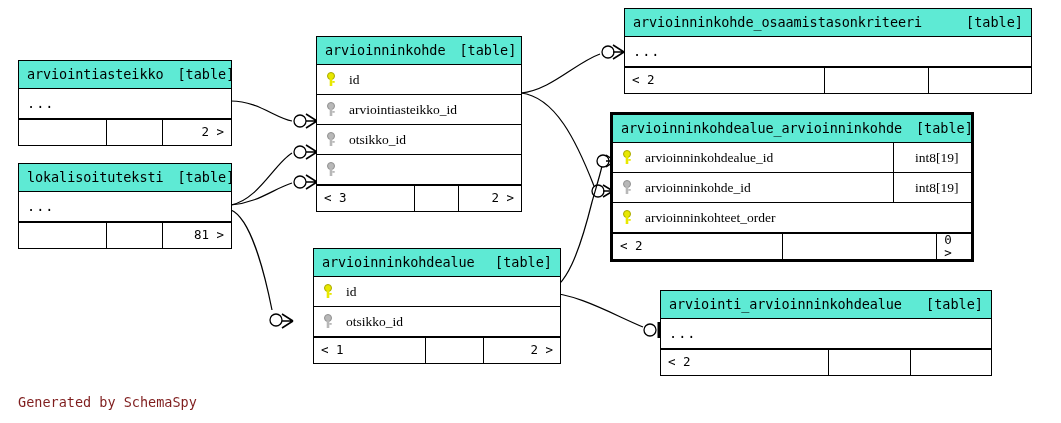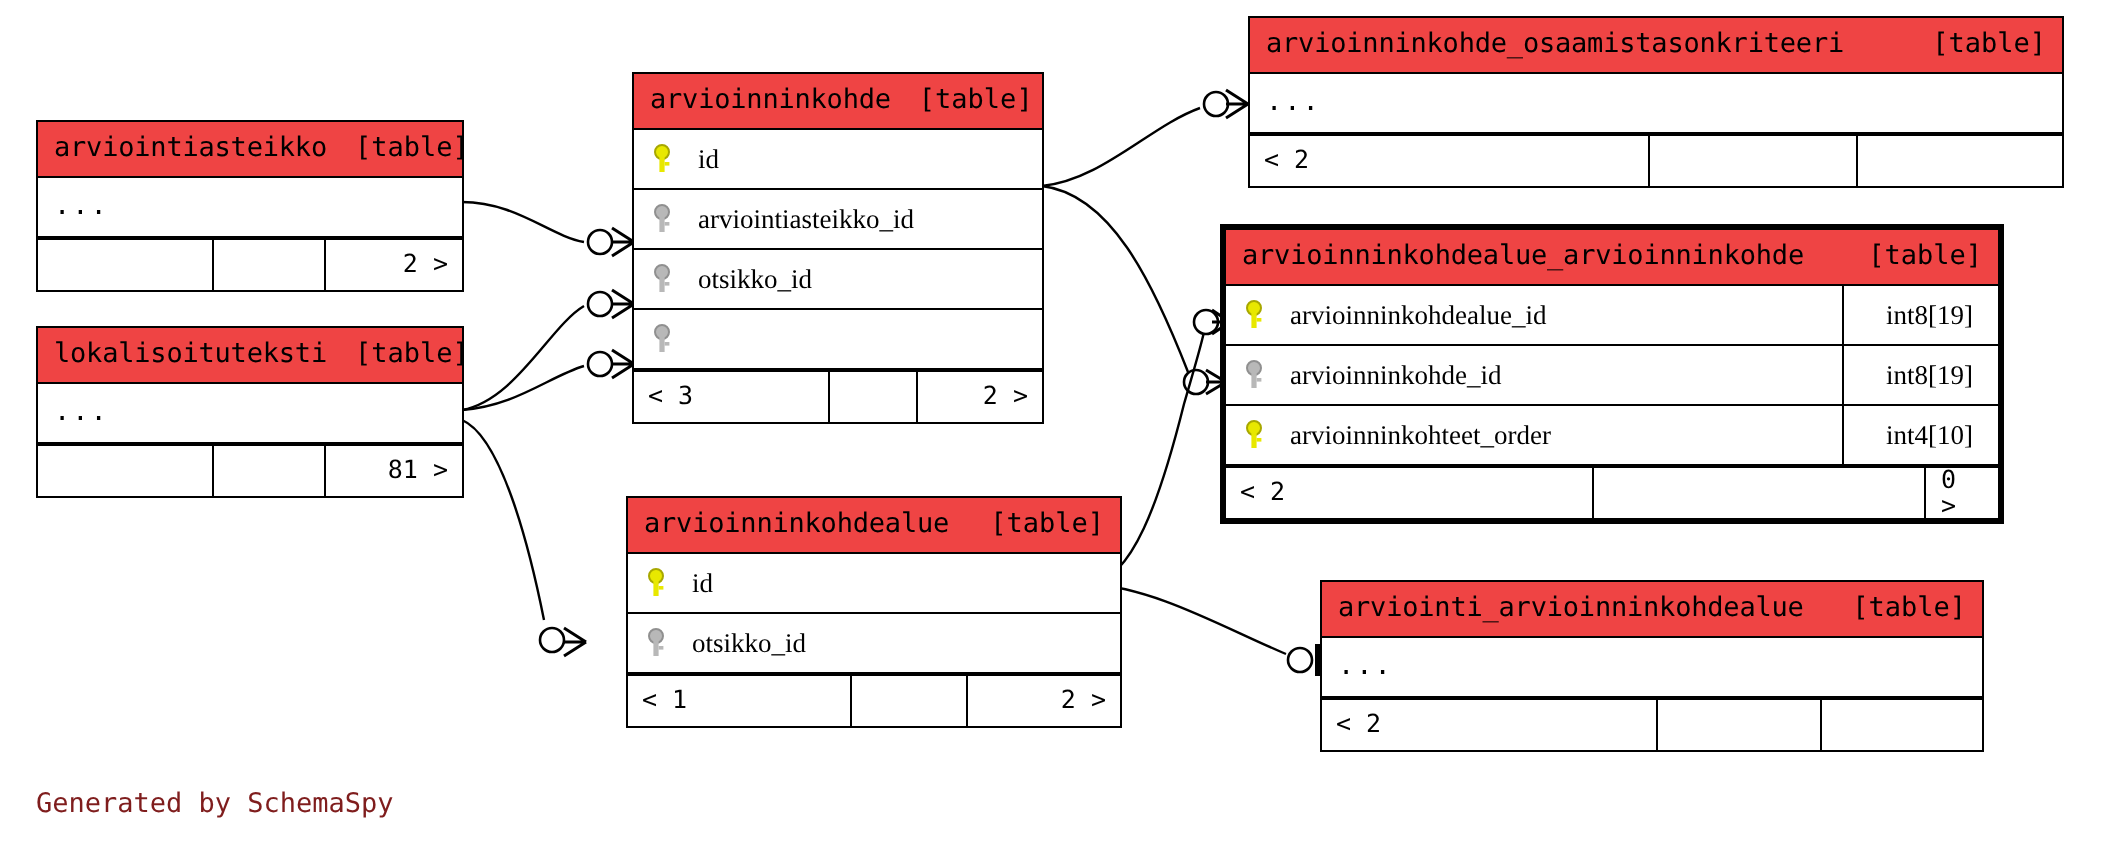--- a/index.html
+++ b/index.html
@@ -37,21 +37,21 @@
     box-sizing: border-box;
     font-size: 13.5px;
     line-height: 1;
     color: #000000;
   }
   .table-box.highlight {
     border: 3px solid #000000;
     box-shadow: 0 0 0 0 #000;
   }
   .tbl-header {
-    background: #ef4444;
+    background: #5eead4;
     border-bottom: 1px solid #000000;
     display: flex;
     align-items: center;
     justify-content: space-between;
     padding: 0 8px;
     height: 28px;
     box-sizing: border-box;
     white-space: nowrap;
   }
   .tbl-name {
@@ -277,21 +277,21 @@
       <span class="tbl-tag">[table]</span>
     </div>
     <div class="tbl-ellipsis">...</div>
     <div class="tbl-footer">
       <span class="fcell left" style="width:200px;">&lt; 2</span>
       <span class="fcell left" style="width:104px;"></span>
       <span class="fcell right" style="flex:1 1 auto;"></span>
     </div>
   </div>
 
-  <div class="table-box highlight" style="left:610px; top:112px; width:392px;">
+  <div class="table-box highlight" style="left:610px; top:112px; width:364px;">
     <div class="tbl-header">
       <span class="tbl-name">arvioinninkohdealue_arvioinninkohde</span>
       <span class="tbl-tag">[table]</span>
     </div>
 
     <div class="tbl-row">
       <span class="row-key">
         <svg class="key-icon" width="12" height="16" viewBox="0 0 12 16">
           <circle cx="6" cy="4" r="3.5" fill="#e8e800" stroke="#a8a800" stroke-width="1"></circle>
           <rect x="4.7" y="6" width="2.6" height="8" fill="#e8e800"></rect>
@@ -316,21 +316,20 @@
 
     <div class="tbl-row">
       <span class="row-key">
         <svg class="key-icon" width="12" height="16" viewBox="0 0 12 16">
           <circle cx="6" cy="4" r="3.5" fill="#e8e800" stroke="#a8a800" stroke-width="1"></circle>
           <rect x="4.7" y="6" width="2.6" height="8" fill="#e8e800"></rect>
           <rect x="7.3" y="9" width="2.4" height="1.8" fill="#e8e800"></rect>
         </svg>
       </span>
       <span class="row-label">arvioinninkohteet_order</span>
-      <span class="row-type" style="width:78px; justify-content:flex-start;">int4[10]</span>
     </div>
 
     <div class="tbl-footer">
       <span class="fcell left" style="width:192px;">&lt; 2</span>
       <span class="fcell left" style="width:174px;"></span>
       <span class="fcell right" style="flex:1 1 auto;">0 &gt;</span>
     </div>
   </div>
 
   <div class="table-box" style="left:313px; top:248px; width:248px;">

